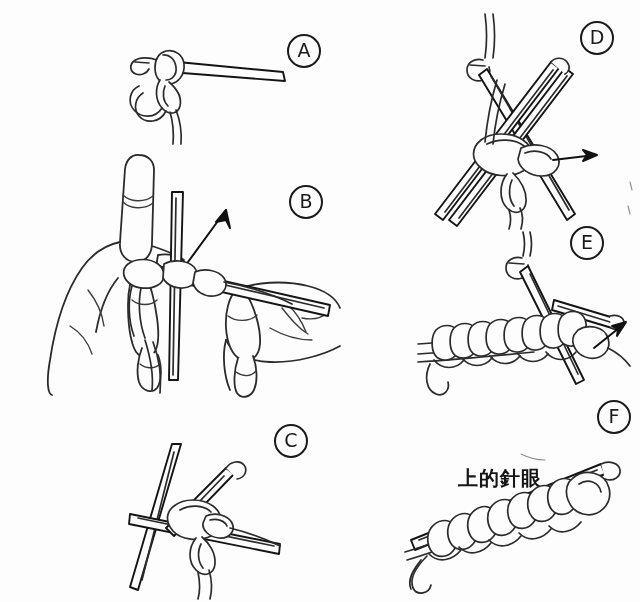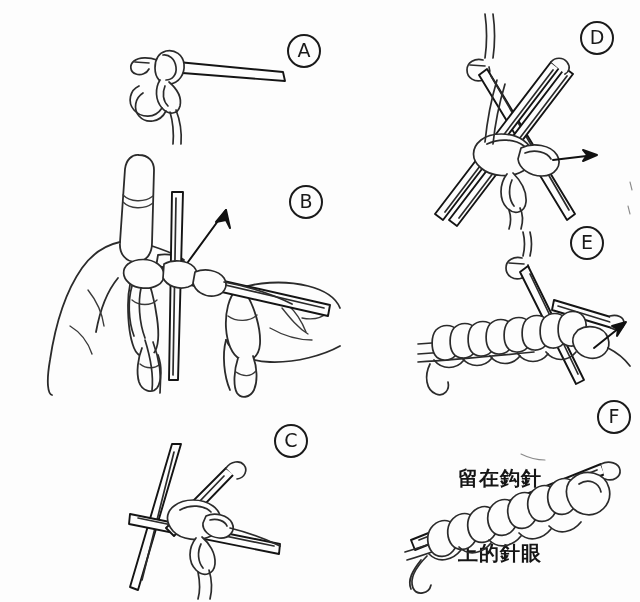--- a/index.html
+++ b/index.html
@@ -264,21 +264,20 @@
 
       <path class="yarnO" d="M190 116 C198 120 206 126 212 134"></path>
 
       <path class="arrowl" d="M176 116 L206 92"></path>
       <path class="arrow" d="M208 90 L194 94 L200 97 L199 104 Z"></path>
     </svg>
   </div>
   <div class="step-badge" style="left:570px; top:226px;">E</div>
 
   <div class="annotation" style="left:458px; top:416px;">
-    <span class="ln">留在鈎針</span>
     <span class="ln">上的針眼</span>
   </div>
 
   <div class="panel" style="left:405px; top:448px;">
     <svg width="235" height="150" viewBox="0 0 235 150">
 
       <path class="needle" d="M6 92 L196 16 L200 26 L10 102 Z"></path>
       <path class="yarnO" d="M14 92 L192 22"></path>
       <path class="yarn" d="M196 16 C204 12 214 15 215 22 C216 29 208 34 200 31"></path>
 

